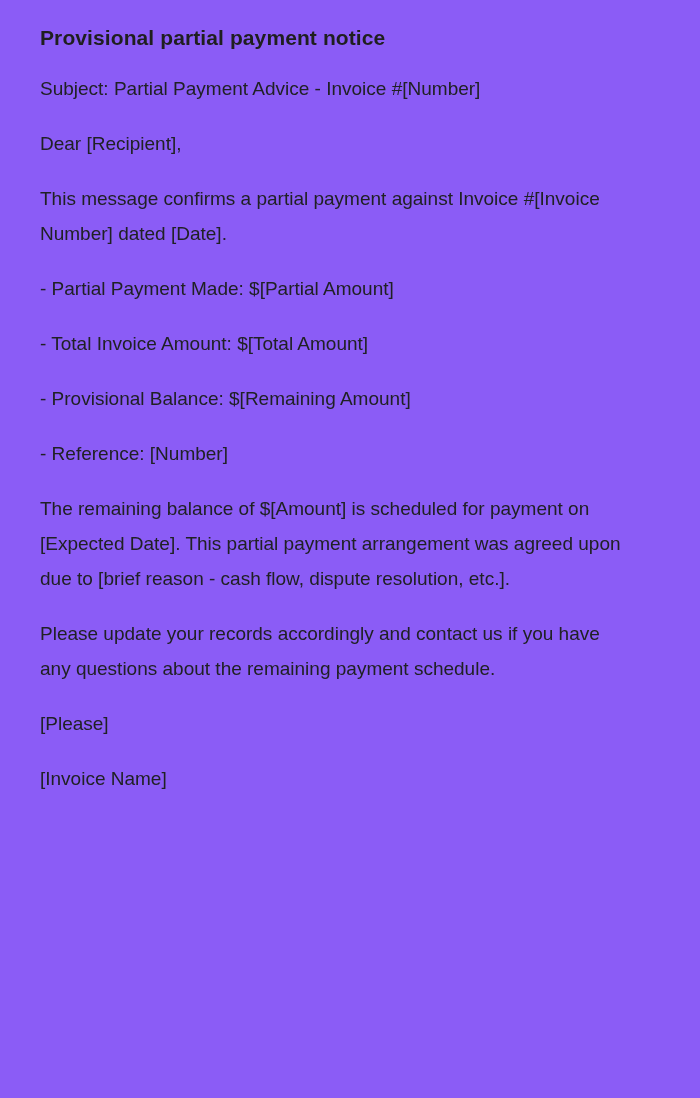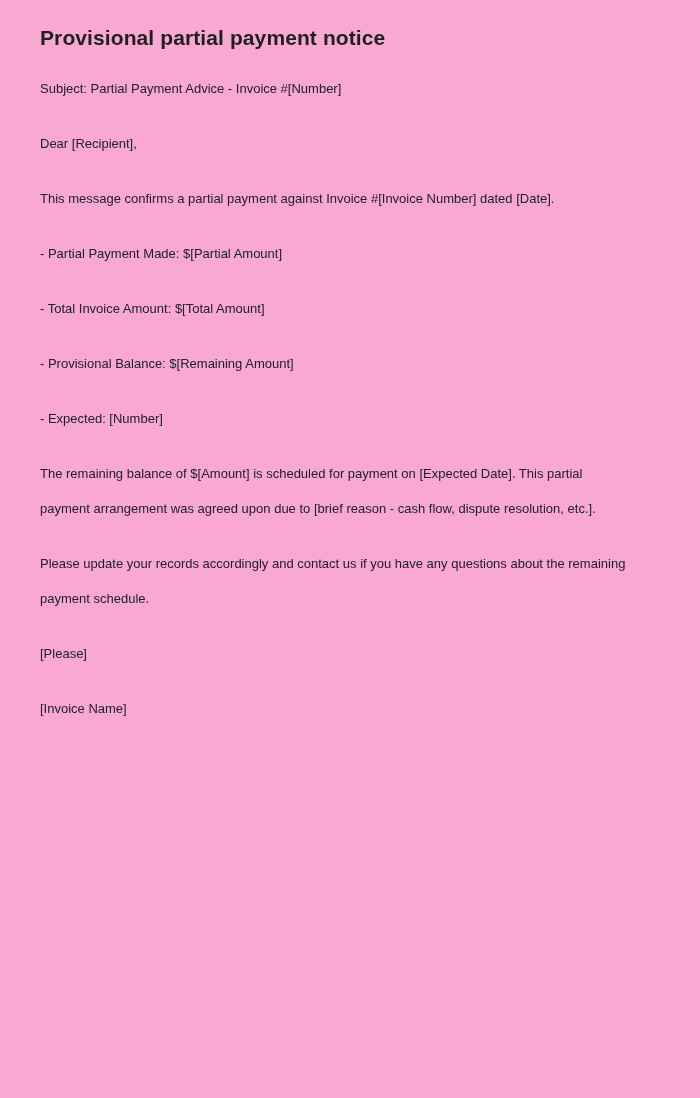--- a/index.html
+++ b/index.html
@@ -4,53 +4,53 @@
 <style>
   * { margin: 0; padding: 0; box-sizing: border-box; }
   html, body {
     width: 700px;
     background: #ffffff;
     font-family: "Liberation Sans", sans-serif;
   }
   .page {
     width: 700px;
     height: 1098px;
-    background: #f9a8d4;
+    background: #8b5cf6;
     padding: 24px 65px 40px 40px;
     overflow: hidden;
   }
   .doc-title {
     font-size: 21px;
     font-weight: 700;
     color: #1f1f1f;
     line-height: 1.3;
     margin: 0 0 10px 0;
     letter-spacing: 0.1px;
   }
   .doc-body p {
-    font-size: 13px;
+    font-size: 19px;
     font-weight: 400;
     color: #202124;
     line-height: 35px;
     margin: 20px 0;
     max-width: 595px;
   }
 </style>
 </head>
 <body>
 
 <div class="page">
   <h1 class="doc-title">Provisional partial payment notice</h1>
 
   <div class="doc-body">
     <p>Subject: Partial Payment Advice - Invoice #[Number]</p>
     <p>Dear [Recipient],</p>
     <p>This message confirms a partial payment against Invoice #[Invoice Number] dated [Date].</p>
     <p>- Partial Payment Made: $[Partial Amount]</p>
     <p>- Total Invoice Amount: $[Total Amount]</p>
     <p>- Provisional Balance: $[Remaining Amount]</p>
-    <p>- Expected: [Number]</p>
+    <p>- Reference: [Number]</p>
     <p>The remaining balance of $[Amount] is scheduled for payment on [Expected Date]. This partial payment arrangement was agreed upon due to [brief reason - cash flow, dispute resolution, etc.].</p>
     <p>Please update your records accordingly and contact us if you have any questions about the remaining payment schedule.</p>
     <p>[Please]</p>
     <p>[Invoice Name]</p>
   </div>
 </div>
 
 </body></html>

